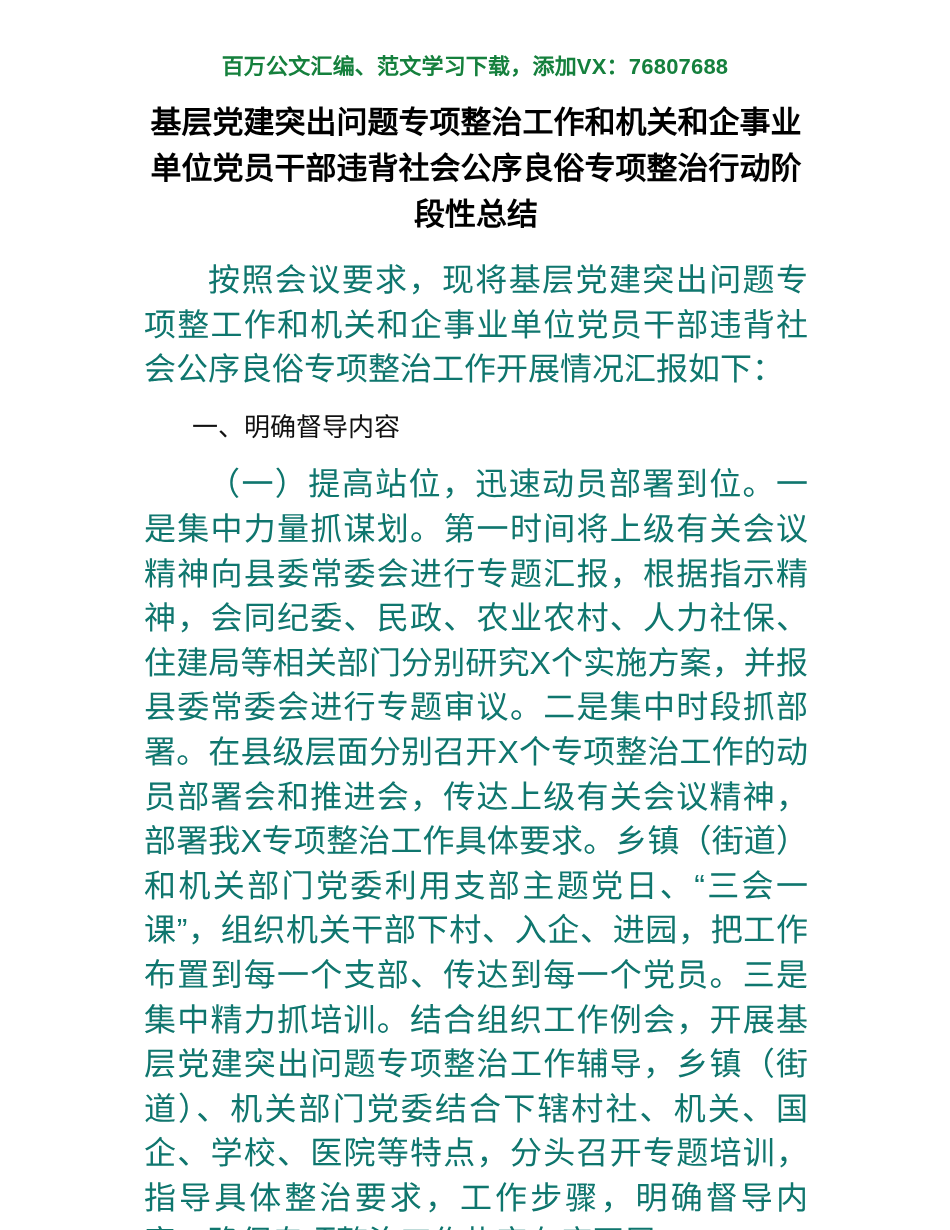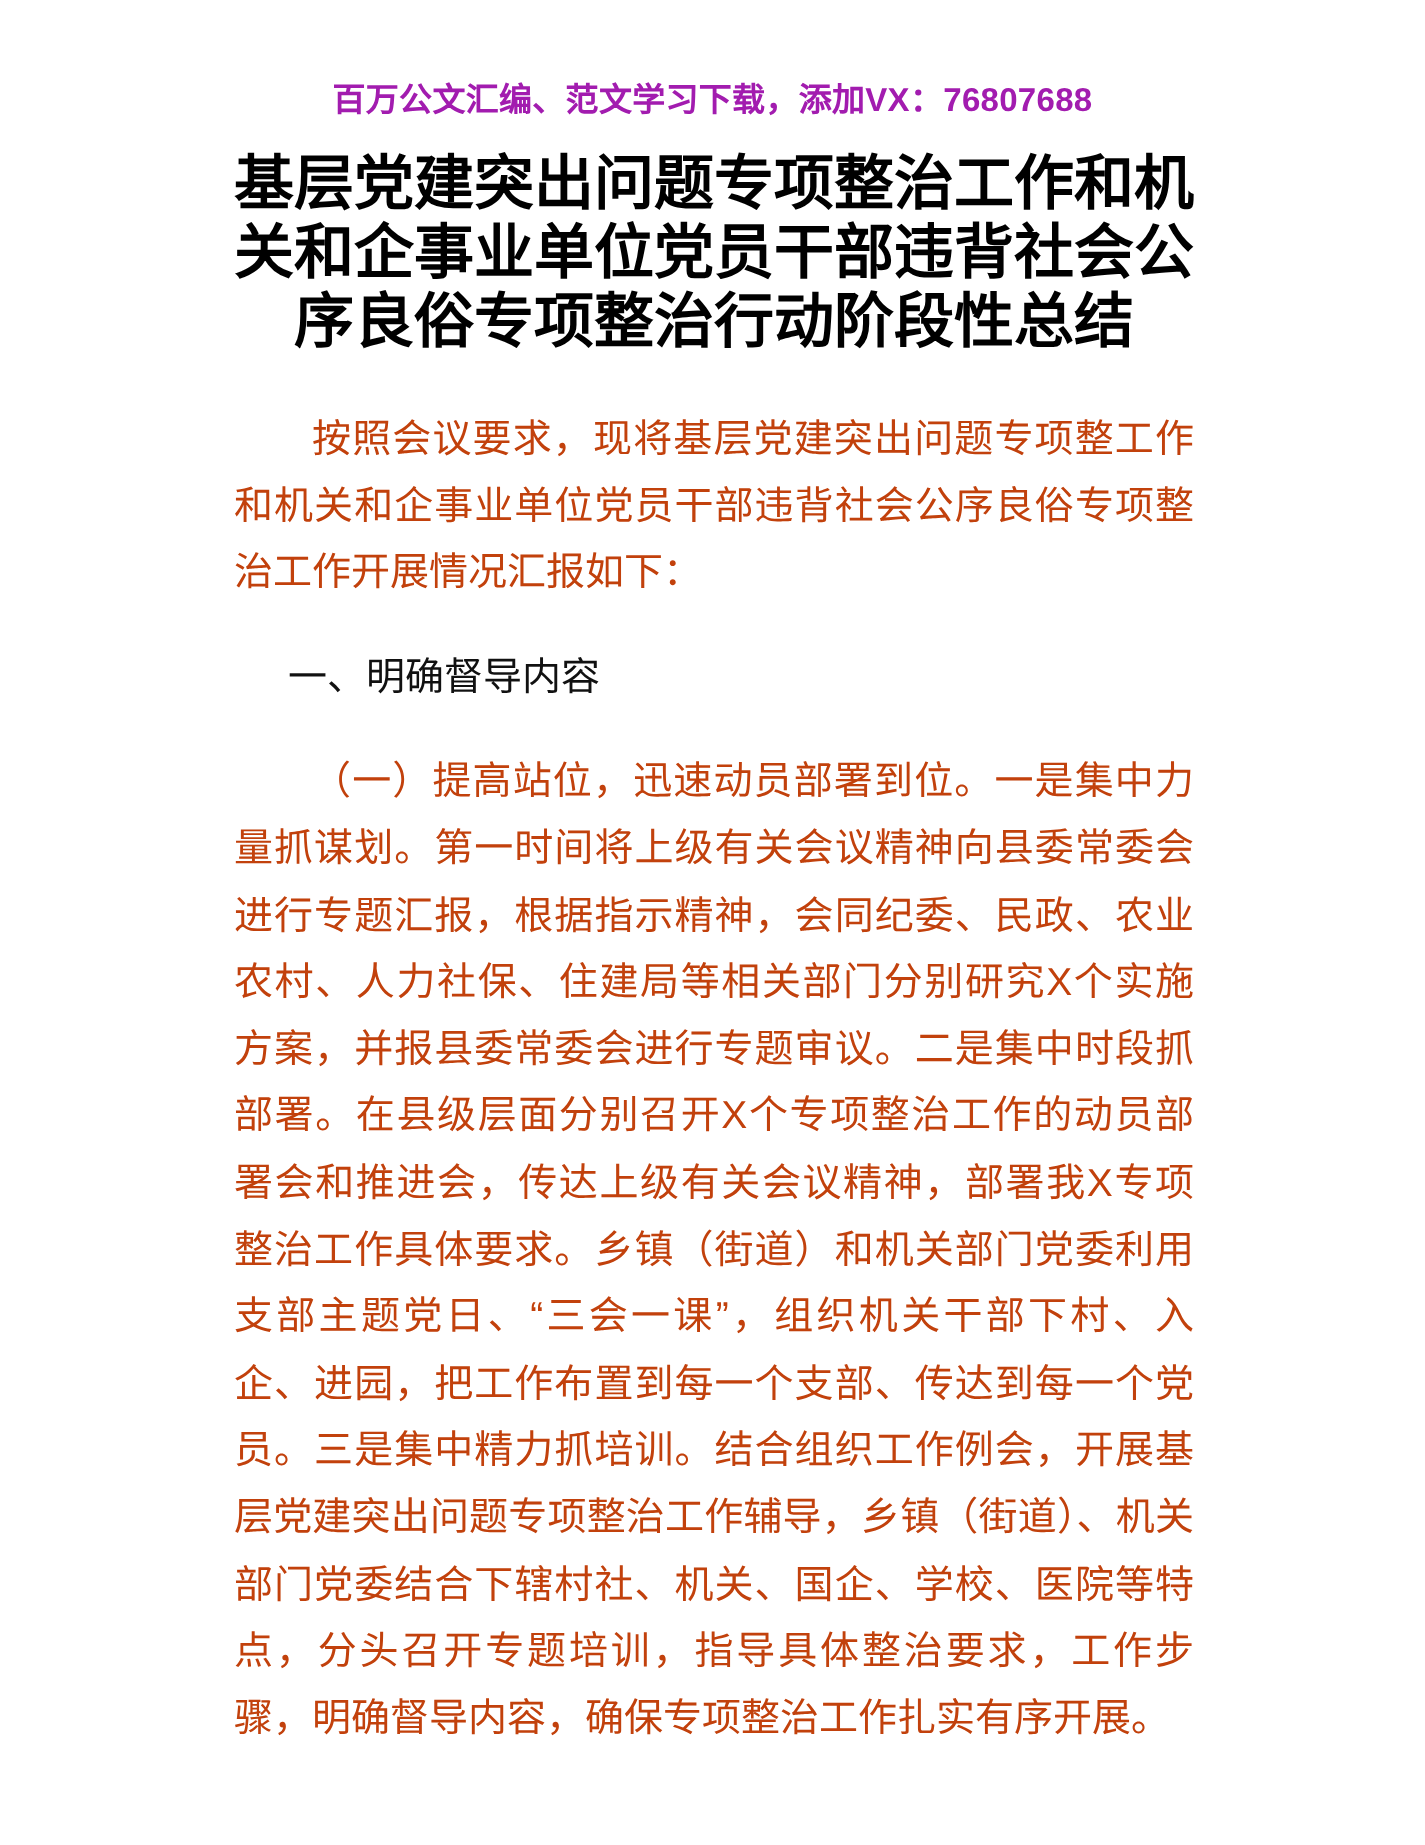--- a/index.html
+++ b/index.html
@@ -19,56 +19,56 @@
     -webkit-font-smoothing: antialiased;
   }
 
   
   .promo-banner {
     position: absolute;
     left: 0;
     top: 52px;
     width: 950px;
     text-align: center;
-    color: #a21caf;
+    color: #15803d;
     font-size: 22px;
     font-weight: 700;
     letter-spacing: 0.2px;
     line-height: 30px;
     white-space: nowrap;
   }
 
   
   .doc {
     position: absolute;
     left: 140px;
     top: 100px;
     width: 672px;
   }
 
   .doc-title {
-    font-size: 40px;
+    font-size: 31px;
     font-weight: 700;
     line-height: 46px;
     text-align: center;
     color: #000000;
     margin: 0 0 0 0;
     letter-spacing: 0px;
     text-align-last: center;
   }
 
   .spacer-after-title {
     height: 16px;
   }
 
   .para {
-    font-size: 26px;
+    font-size: 32px;
     line-height: 44.6px;
-    color: #c2410c;
-    margin: 16px;
+    color: #0f766e;
+    margin: 4px;
     text-align: justify;
     text-justify: inter-character;
     text-align-last: left;
     letter-spacing: 0px;
   }
 
   .para.indent {
     text-indent: 2em;
   }
 

